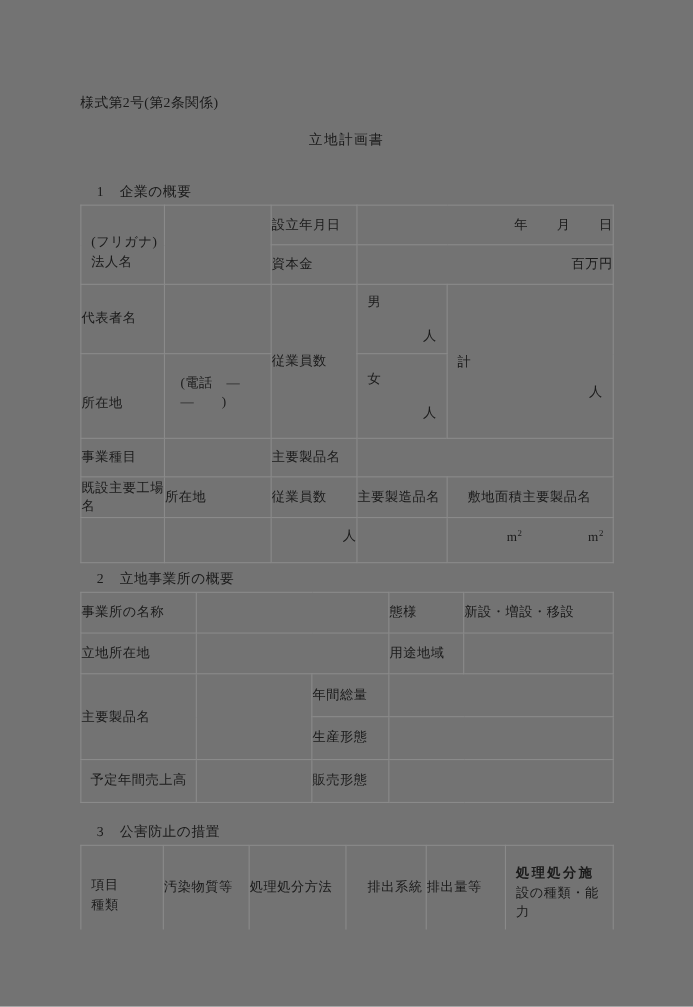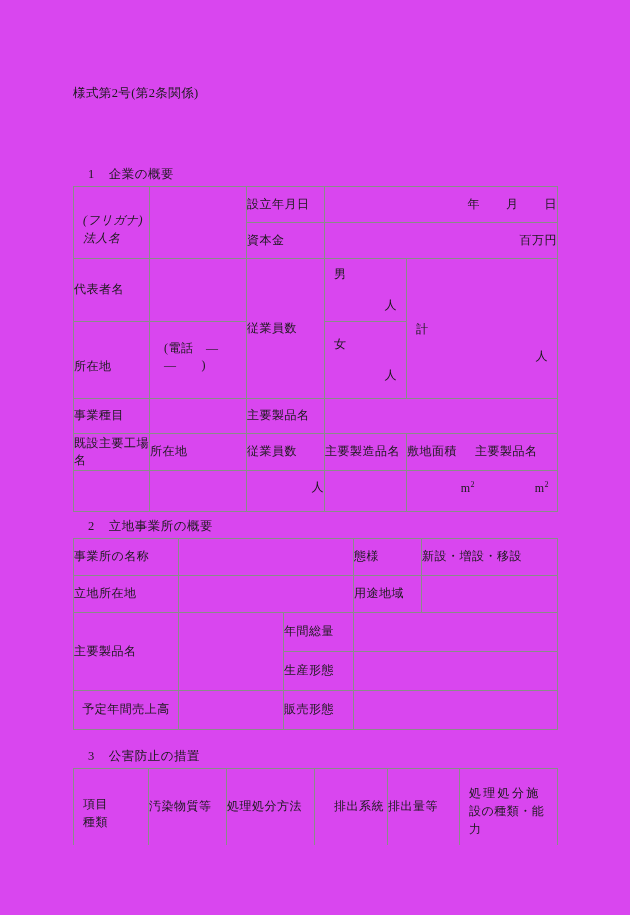--- a/index.html
+++ b/index.html
@@ -11,21 +11,21 @@
     width: 630px;
     height: 915px;
     position: relative;
     font-family: "Liberation Serif", "DejaVu Serif", serif;
     color: #1a1a1a;
     overflow: hidden;
   }
   .page {
     position: absolute;
     inset: 0;
-    background: #d946ef;
+    background: #737373;
   }
 
   
   .form-no {
     position: absolute;
     left: 73px;
     top: 85px;
     font-size: 12.5px;
     letter-spacing: 0.4px;
     white-space: nowrap;
@@ -77,48 +77,51 @@
 
   .tel { padding-left: 14px; }
   .sp { display: inline-block; width: 26px; }
   .unit-sq sup { font-size: 8px; vertical-align: super; }
 
   
   .vtop { vertical-align: top; }
   .vbot { vertical-align: bottom; }
   .pad-b { padding-bottom: 6px; }
 
-  .wide-track { letter-spacing: 2.3px; }
+  .wide-track { letter-spacing: 2.3px; font-weight: bold; }
 </style>
 </head>
 <body>
 
 <div class="page">
 
   <div class="form-no">様式第2号(第2条関係)</div>
 
+  <div class="doc-title">
+    <span class="inner">立地計画書</span>
+  </div>
 
   <div class="section-head" style="left:88px; top:166px;">
     <span class="num">1</span><span>企業の概要</span>
   </div>
 
   <table class="form" style="left:73px; top:186px; width:484px;">
     <colgroup>
       <col style="width:76px">
       <col style="width:97px">
       <col style="width:78px">
       <col style="width:65px">
       <col style="width:17px">
       <col style="width:151px">
     </colgroup>
 
     <tbody>
         <tr>
       <td rowspan="2" class="vtop">
-        <div class="two-line" style="padding-top:13px;font-style:italic;">
+        <div class="two-line" style="padding-top:13px;">
           <div>(フリガナ)</div>
           <div>法人名</div>
         </div>
       </td>
       <td rowspan="2"></td>
       <td class="cl" style="height:35px;">設立年月日</td>
       <td colspan="3" class="cr">
         <span>年</span><span class="sp"></span><span>月</span><span class="sp"></span><span>日</span>
       </td>
     </tr>
@@ -169,21 +172,21 @@
     </tr>
 
     <tr>
       <td class="cl" style="height:36px;">既設主要工場名</td>
       <td class="cl">
         <span>所在地</span>
       </td>
       <td class="cl">従業員数</td>
       <td colspan="2" class="cl">主要製造品名</td>
       <td class="cl">
-        <span style="display:inline-block; width:68px;">敷地面積</span><span>主要製品名</span>
+        <span style="display:inline-block; width:68px;text-align:right;">敷地面積</span><span>主要製品名</span>
       </td>
     </tr>
 
     <tr>
       <td style="height:40px;"></td>
       <td></td>
       <td class="cr vbot" style="padding-bottom:6px;">
         <span>人</span>
       </td>
       <td colspan="2"></td>

